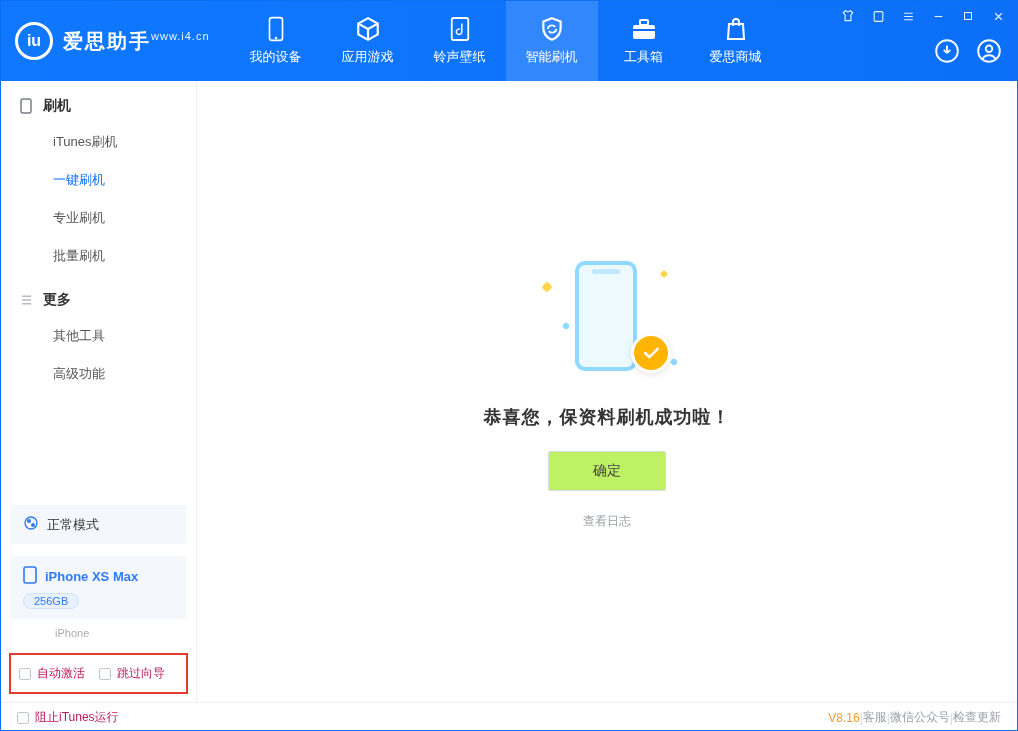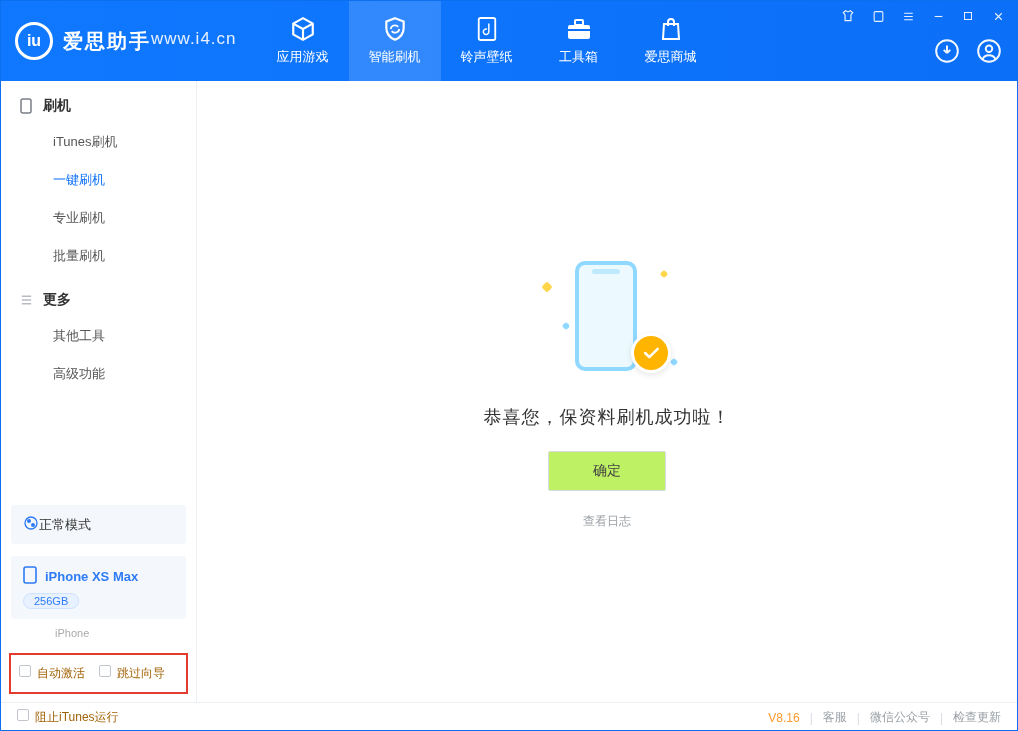--- a/index.html
+++ b/index.html
@@ -12,21 +12,21 @@
   display: flex; align-items: stretch; color: #fff;
   position: relative;
 }
 .logo-block { display:flex; align-items:center; padding:0 20px 0 14px; gap:10px;}
 .logo-mark {
   width:38px; height:38px; border-radius:50%; border:3px solid #fff;
   display:flex;align-items:center;justify-content:center;font-weight:bold;font-size:16px;color:#fff;
 }
 .logo-txt{display:flex;line-height:1.1}
 .logo-txt .cn{font-size:20px;font-weight:600;letter-spacing:2px}
-.logo-txt .url{font-size:17px;opacity:.9;letter-spacing:1px}
+.logo-txt .url{font-size:11px;opacity:.9;letter-spacing:1px}
 
 .top-tabs{display:flex;height:100%}
 .top-tab{
   width:92px;display:flex;flex-direction:column;align-items:center;justify-content:center;
   gap:6px;font-size:13px;cursor:pointer;color:#fff;
 }
 .top-tab.active{background:rgba(255,255,255,.15)}
 .top-tab .ticon{width:28px;height:26px;display:flex;align-items:center;justify-content:center}
 
 .header-right{margin-left:auto;display:flex;align-items:center;gap:14px;padding-right:14px}
@@ -46,30 +46,30 @@
 .sb-item{
   padding:10px 14px 10px 52px;font-size:13px;color:#555;cursor:pointer;
 }
 .sb-item.active{color:#0c6ff8}
 .sb-spacer{flex:1}
 .sb-device{
   margin:6px 10px;padding:10px 12px;border-radius:3px;background:#f4f7fb;
   display:flex;align-items:center;gap:8px;font-size:13px;color:#333;
 }
 .sb-mode{margin:6px 10px;padding:10px 12px;border-radius:3px;background:#f4f7fb;
-  display:flex;align-items:center;font-size:13px;color:#333;}
+  display:flex;align-items:center;gap:8px;font-size:13px;color:#333;}
 .cap-badge{
   display:inline-block;background:#e8f1ff;border:1px solid #cfe2ff;color:#2e7bf6;
   border-radius:12px;font-size:11px;padding:1px 10px;margin-top:4px;
 }
 .dev-sub{font-size:11px;color:#aaa;padding:2px 12px 8px 54px}
 
 
 .redbox{border:2px solid #e43b2f;margin:6px 8px 8px;padding:10px 8px;display:flex;gap:14px;align-items:center}
-.chk{display:flex;gap:6px;font-size:12px;color:#a16207;cursor:pointer}
+.chk{display:flex;align-items:center;gap:6px;font-size:12px;color:#be185d;cursor:pointer}
 .chk .box{width:12px;height:12px;border:1px solid #c0c4cc;border-radius:2px}
 
 
 .main{flex:1;display:flex;flex-direction:column;align-items:center;justify-content:center;gap:22px}
 .success-ill{position:relative;width:140px;height:130px}
 .phone{
   position:absolute;left:38px;top:8px;width:62px;height:110px;border:4px solid #8fd8ff;
   border-radius:10px;background:#ecfaff;
 }
 .phone::before{content:"";position:absolute;top:4px;left:50%;transform:translateX(-50%);
@@ -78,33 +78,33 @@
   position:absolute;right:6px;bottom:10px;width:40px;height:40px;border-radius:50%;
   background:#ffb400;display:flex;align-items:center;justify-content:center;
   border:3px solid #fff;box-shadow:0 2px 6px rgba(0,0,0,.1)
 }
 .spark{position:absolute;width:6px;height:6px;background:#ffd54a;border-radius:2px;transform:rotate(45deg)}
 .spark.s1{top:30px;left:6px;width:8px;height:8px}
 .spark.s2{top:70px;left:26px;background:#8fd8ff}
 .spark.s3{top:18px;right:10px}
 .spark.s4{bottom:18px;right:0;background:#8fd8ff}
 
-.ok-title{font-size:18px;color:#333;font-weight:400;letter-spacing:1px}
+.ok-title{font-size:18px;color:#333;font-weight:700;letter-spacing:1px}
 .ok-btn{
   border:1px solid #d7dbe2;background:#bef264;color:#444;font-size:14px;
   padding:10px 44px;cursor:pointer;border-radius:2px
 }
 .log-link{font-size:12px;color:#9aa0a6;cursor:pointer}
 
 
 .statusbar{
   height:30px;border-top:1px solid #eceff4;display:flex;align-items:center;
   padding:0 16px;font-size:12px;color:#9aa0a6;gap:20px
 }
-.statusbar .right{margin-left:auto;display:flex;align-items:center;gap:10px}
+.statusbar .right{margin-left:auto;display:flex;align-items:center;}
 .statusbar .sep{color:#d7dbe2}
 .ver{color:#ff9a2e}
 </style>
 </head>
 <body>
 
 <div class="header">
 
   <div class="win-ctrls">
     <span class="hr-small">
@@ -143,44 +143,53 @@
     <div class="logo-mark">iu</div>
     <div class="logo-txt">
       <span class="cn">爱思助手</span>
       <span class="url">www.i4.cn</span>
     </div>
   </div>
 
   <div class="top-tabs">
     <div class="top-tab">
       <span class="ticon">
+        <svg width="20" height="26" viewBox="0 0 24 32" fill="#fff">
+            <rect x="4" y="2" width="16" height="28" rx="3" fill="none" stroke="#fff" stroke-width="2"></rect>
+            <circle cx="12" cy="27" r="1.5"></circle>
+          </svg>
+      </span>
+      <span>我的设备</span>
+    </div>
+    <div class="top-tab">
+      <span class="ticon">
         <svg width="26" height="26" viewBox="0 0 24 24" fill="none" stroke="#fff" stroke-width="2">
             <path d="M12 2l9 5v10l-9 5-9-5V7z"></path>
             <path d="M12 12l9-5M12 12v10M12 12L3 7"></path>
           </svg>
       </span>
       <span>应用游戏</span>
     </div>
+    <div class="top-tab">
+      <span class="ticon">
+        <svg width="22" height="26" viewBox="0 0 24 28" fill="none" stroke="#fff" stroke-width="2">
+            <rect x="3" y="2" width="18" height="24" rx="2"></rect>
+            <path d="M14 8v9a3 3 0 11-2-2.8" stroke-width="1.6"></path>
+          </svg>
+      </span>
+      <span>铃声壁纸</span>
+    </div>
     <div class="top-tab active">
       <span class="ticon">
         <svg width="26" height="26" viewBox="0 0 24 24" fill="none" stroke="#fff" stroke-width="2">
             <path d="M12 2l8 3v6c0 5-3.5 9-8 11-4.5-2-8-6-8-11V5z"></path>
             <path d="M8 12a4 4 0 017-2M16 12a4 4 0 01-7 2" stroke-width="1.6"></path>
           </svg>
       </span>
       <span>智能刷机</span>
-    </div>
-    <div class="top-tab">
-      <span class="ticon">
-        <svg width="22" height="26" viewBox="0 0 24 28" fill="none" stroke="#fff" stroke-width="2">
-            <rect x="3" y="2" width="18" height="24" rx="2"></rect>
-            <path d="M14 8v9a3 3 0 11-2-2.8" stroke-width="1.6"></path>
-          </svg>
-      </span>
-      <span>铃声壁纸</span>
     </div>
     <div class="top-tab">
       <span class="ticon">
         <svg width="26" height="24" viewBox="0 0 26 24" fill="#fff">
             <rect x="2" y="8" width="22" height="14" rx="2"></rect>
             <rect x="9" y="3" width="8" height="5" rx="1" fill="none" stroke="#fff" stroke-width="2"></rect>
             <rect x="2" y="12" width="22" height="2" fill="#0c6ff8"></rect>
           </svg>
       </span>
       <span>工具箱</span>

